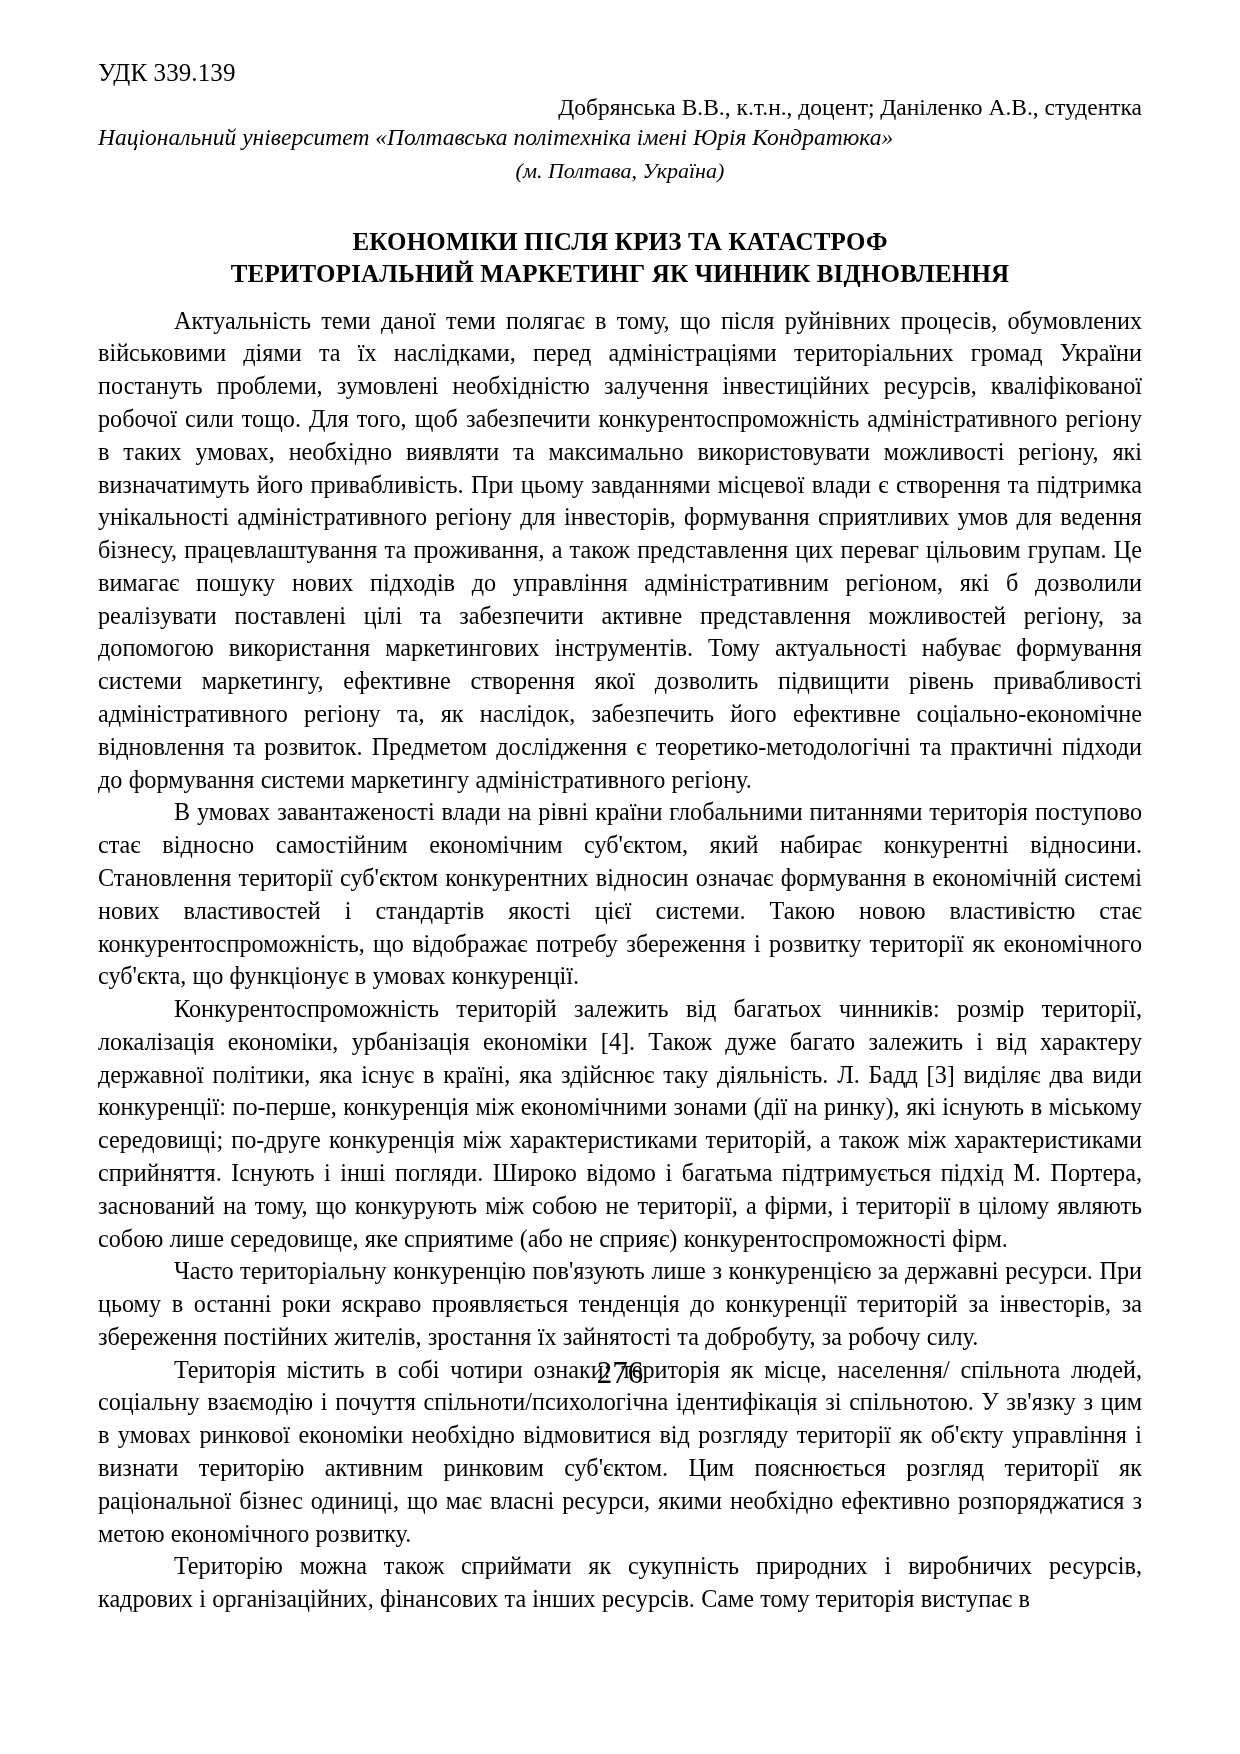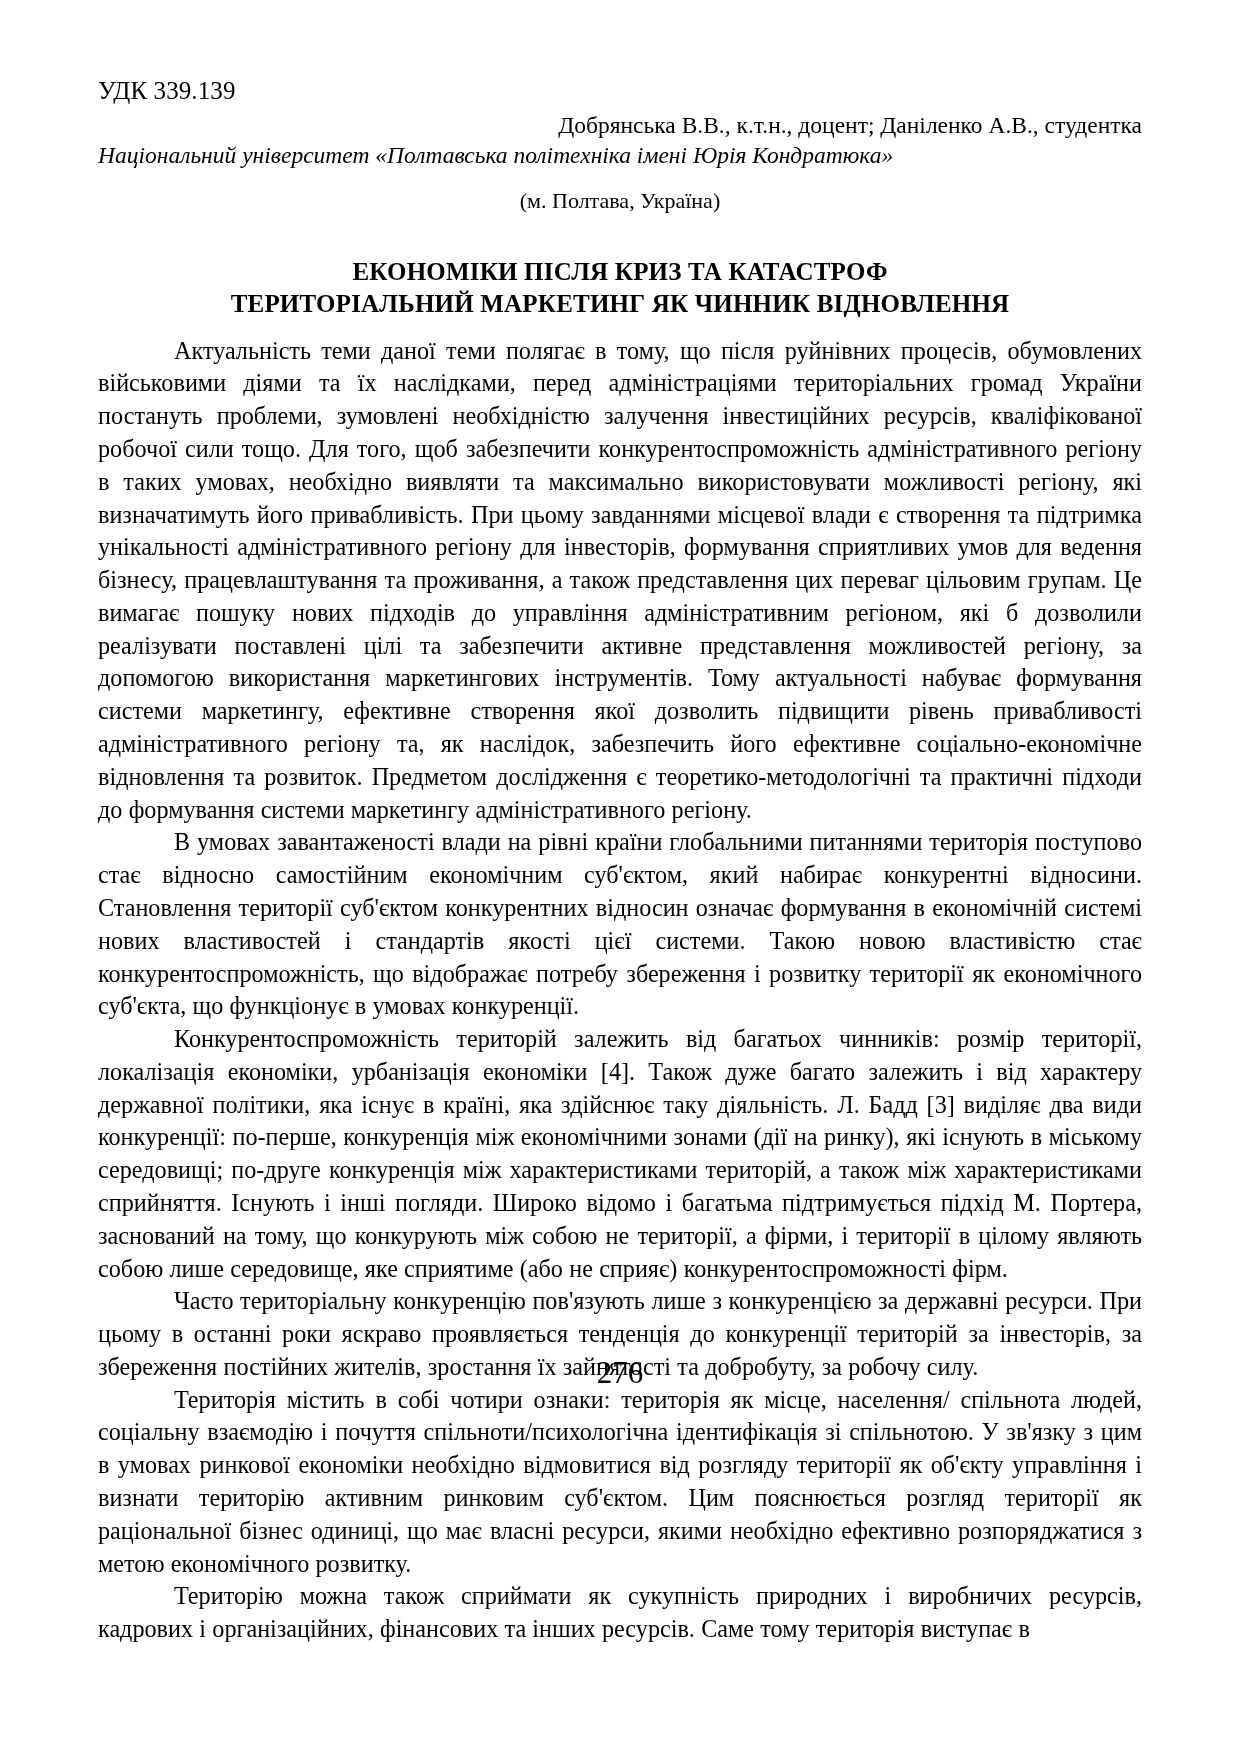--- a/index.html
+++ b/index.html
@@ -12,21 +12,21 @@
     height: 1754px;
     font-family: "Liberation Serif", "DejaVu Serif", serif;
     color: #000000;
     position: relative;
     overflow: hidden;
   }
   .page {
     box-sizing: border-box;
     width: 1240px;
     height: 1436px;
-    padding: 76px 98px 60px 98px;
+    padding: 58px 98px 60px 98px;
     position: relative;
   }
 
   
   .udk {
     font-size: 25px;
     line-height: 1.18;
     text-align: left;
     margin: 0 0 4px 0;
     letter-spacing: 0.1px;
@@ -39,23 +39,24 @@
   }
   .affiliation {
     font-size: 23.5px;
     font-style: italic;
     line-height: 1.32;
     text-align: left;
     margin: 0;
   }
   .city {
     font-size: 22px;
+    font-style: italic;
     line-height: 1.3;
     text-align: center;
-    margin: 16px;
+    margin: 4px;
   }
 
   
   .title {
     font-size: 25px;
     font-weight: bold;
     text-align: center;
     line-height: 1.30;
     margin: 40px 0 0 0;
     letter-spacing: 0.2px;

